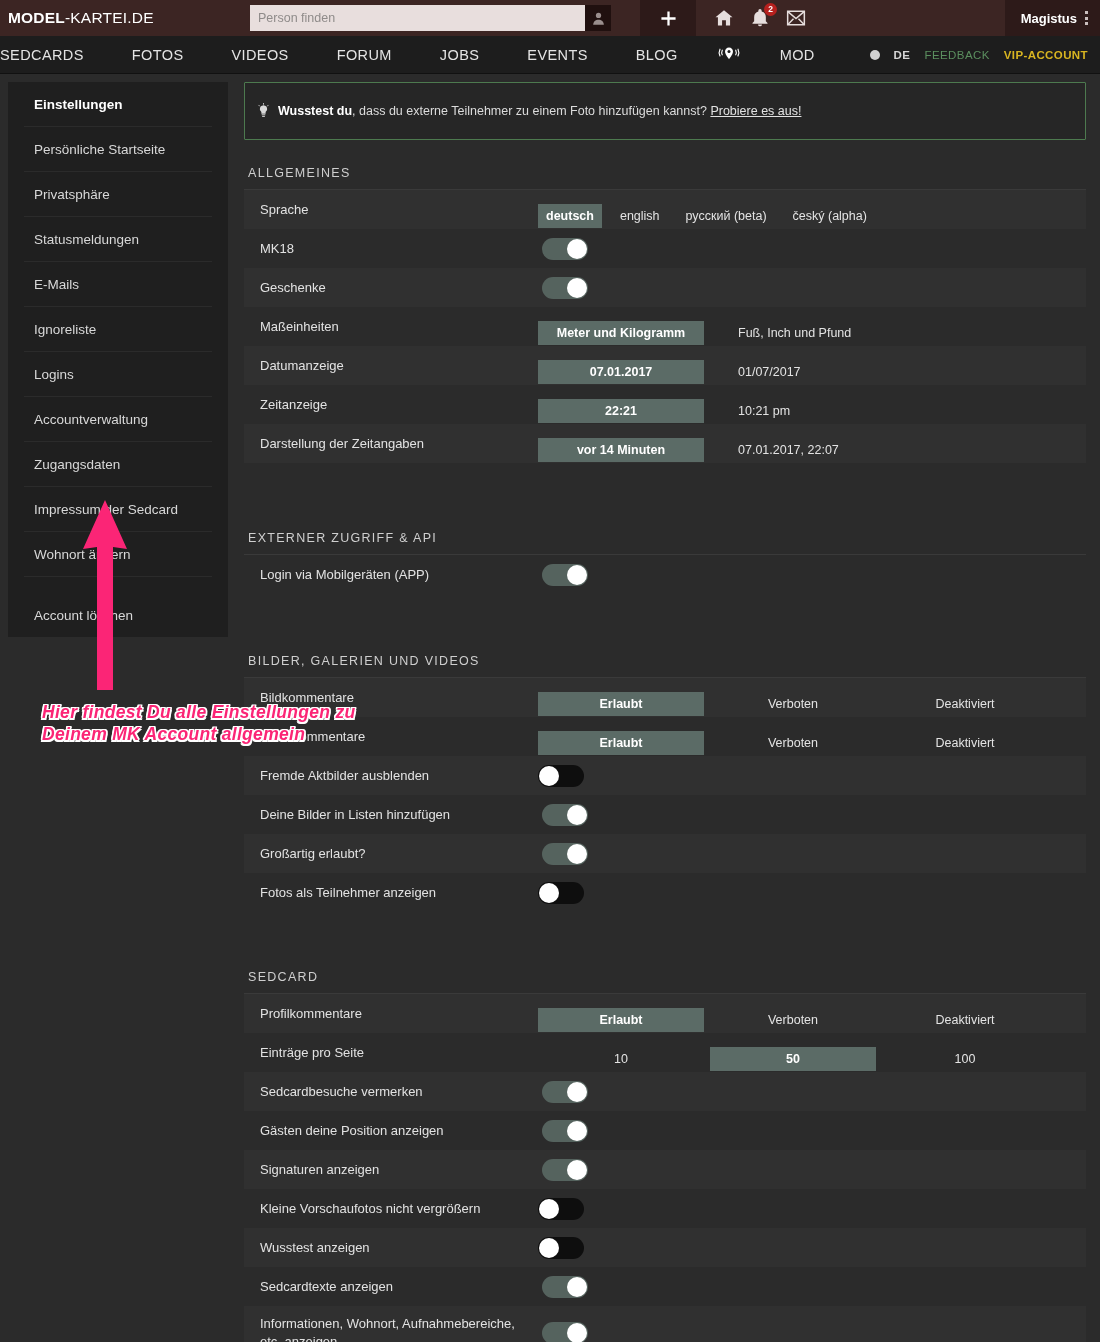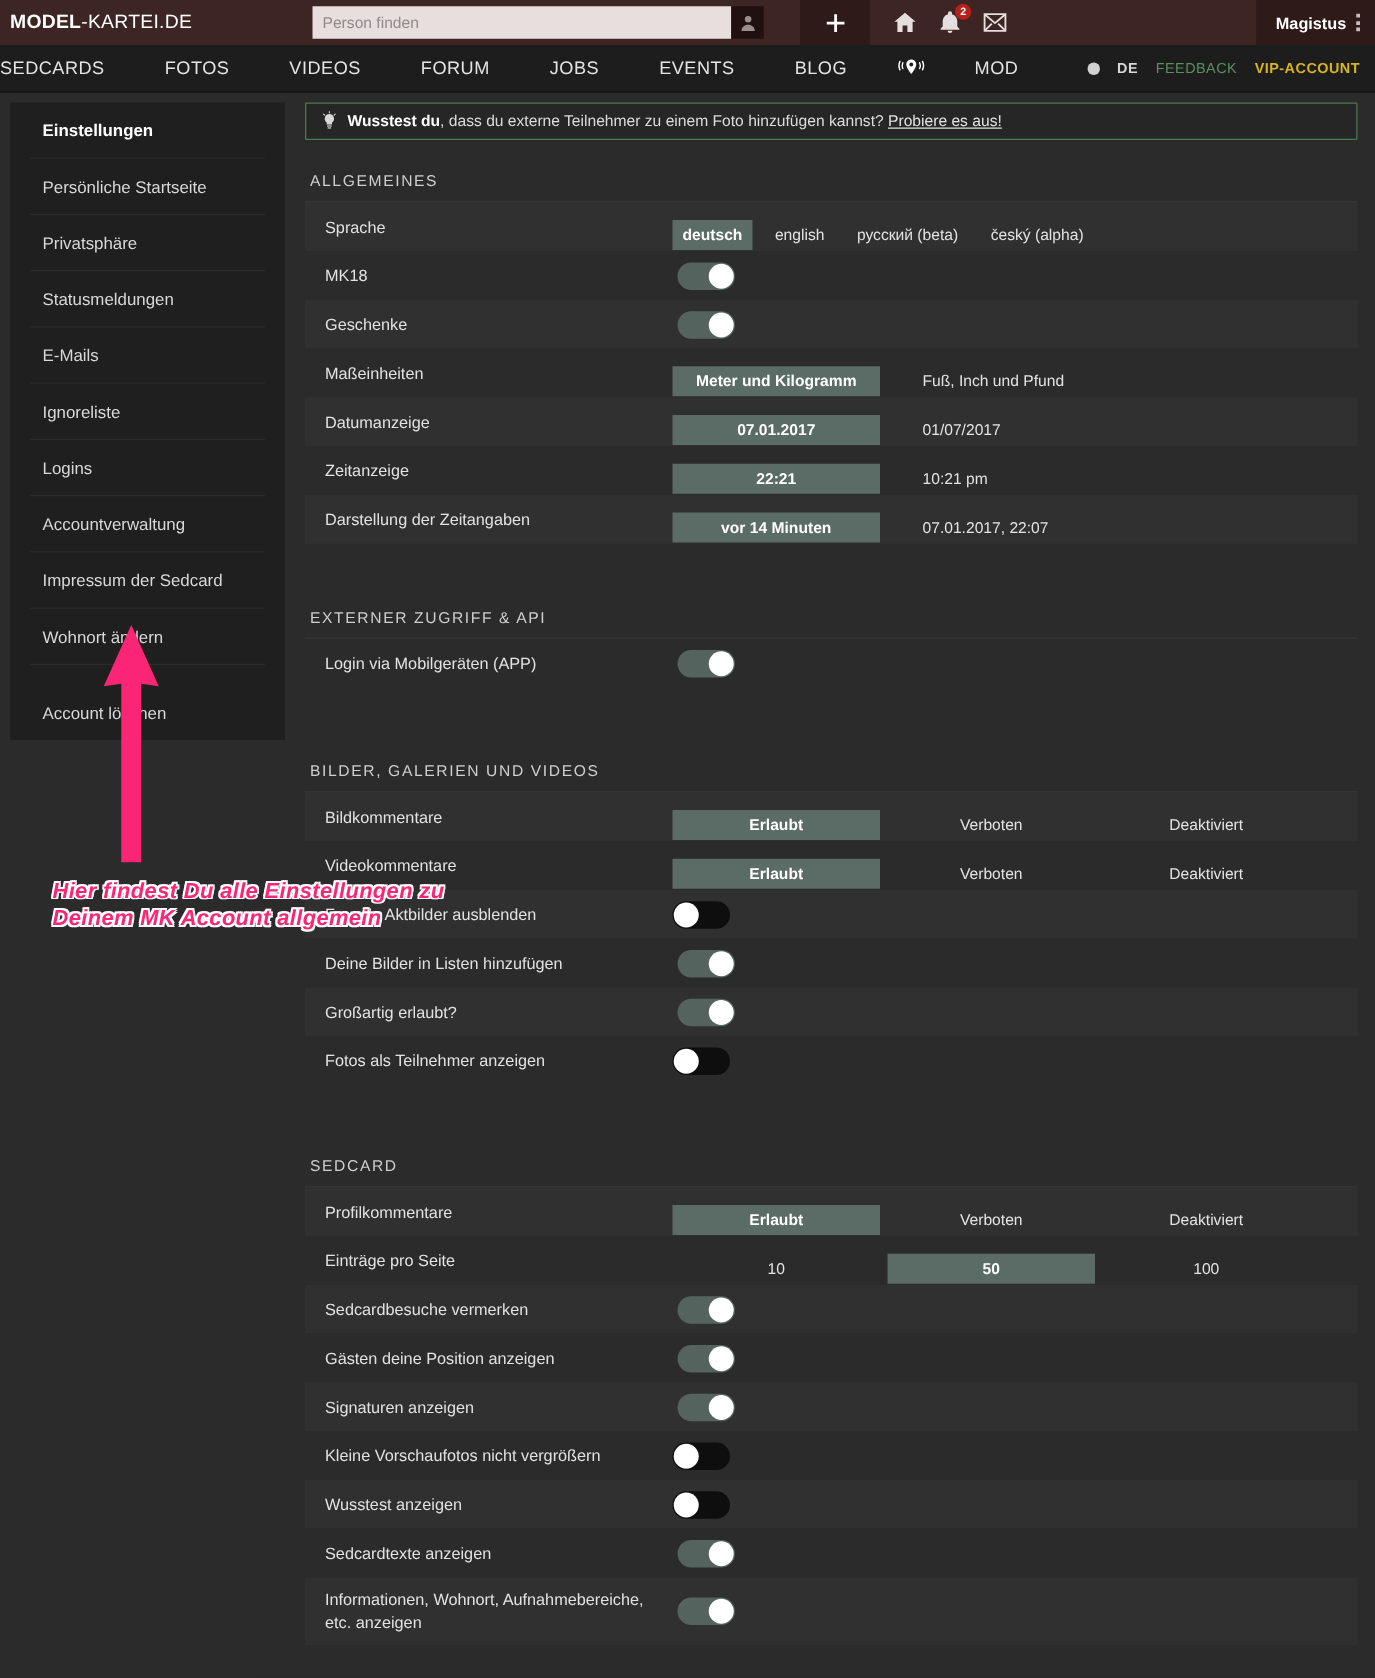--- a/index.html
+++ b/index.html
@@ -155,21 +155,21 @@
   .side-gap { height: 16px; }
 
   
   .main {
     flex: 1;
     padding: 8px 14px 0 16px;
   }
   .tip-banner {
     border: 1px solid #4d7a4f;
     background: #262626;
-    padding: 6px 12px;
+    padding: 20px 12px;
     display: flex;
     align-items: center;
     gap: 8px;
     font-size: 12.5px;
     color: #dcdcdc;
     border-radius: 1px;
   }
   .tip-banner svg { width: 13px; height: 16px; fill: #d8d8d8; flex-shrink: 0; }
   .tip-banner b { color: #ffffff; font-weight: bold; }
   .tip-banner a { color: #e2e2e2; text-decoration: underline; cursor: pointer; }
@@ -344,20 +344,21 @@
 
   <div class="sidebar">
     <div class="side-item active">Einstellungen</div>
     <div class="side-item">Persönliche Startseite</div>
     <div class="side-item">Privatsphäre</div>
     <div class="side-item">Statusmeldungen</div>
     <div class="side-item">E-Mails</div>
     <div class="side-item">Ignoreliste</div>
     <div class="side-item">Logins</div>
     <div class="side-item">Accountverwaltung</div>
+    <div class="side-item">Zugangsdaten</div>
     <div class="side-item">Impressum der Sedcard</div>
     <div class="side-item">Wohnort ändern</div>
     <div class="side-gap"></div>
     <div class="side-item last">Account löschen</div>
   </div>
 
   <div class="main">
 
     <div class="tip-banner">
       <svg viewBox="0 0 24 30">
@@ -443,21 +444,21 @@
               <span class="opt wide sel">vor 14 Minuten</span>
               <span class="gapx"></span>
               <span class="opt plain">07.01.2017, 22:07</span>
             </div>
           </div>
         </div>
 
       </div>
     </div>
 
-    <div class="section" style="margin-top:52px;">
+    <div class="section" style="margin-top:68px;">
       <div class="section-title">EXTERNER ZUGRIFF &amp; API</div>
       <div class="rows">
         <div class="row">
           <div class="row-label">Login via Mobilgeräten (APP)</div>
           <div class="row-ctl tg-pad">
             <div class="toggle on">
                 <span class="knob"></span>
               </div>
           </div>
         </div>

